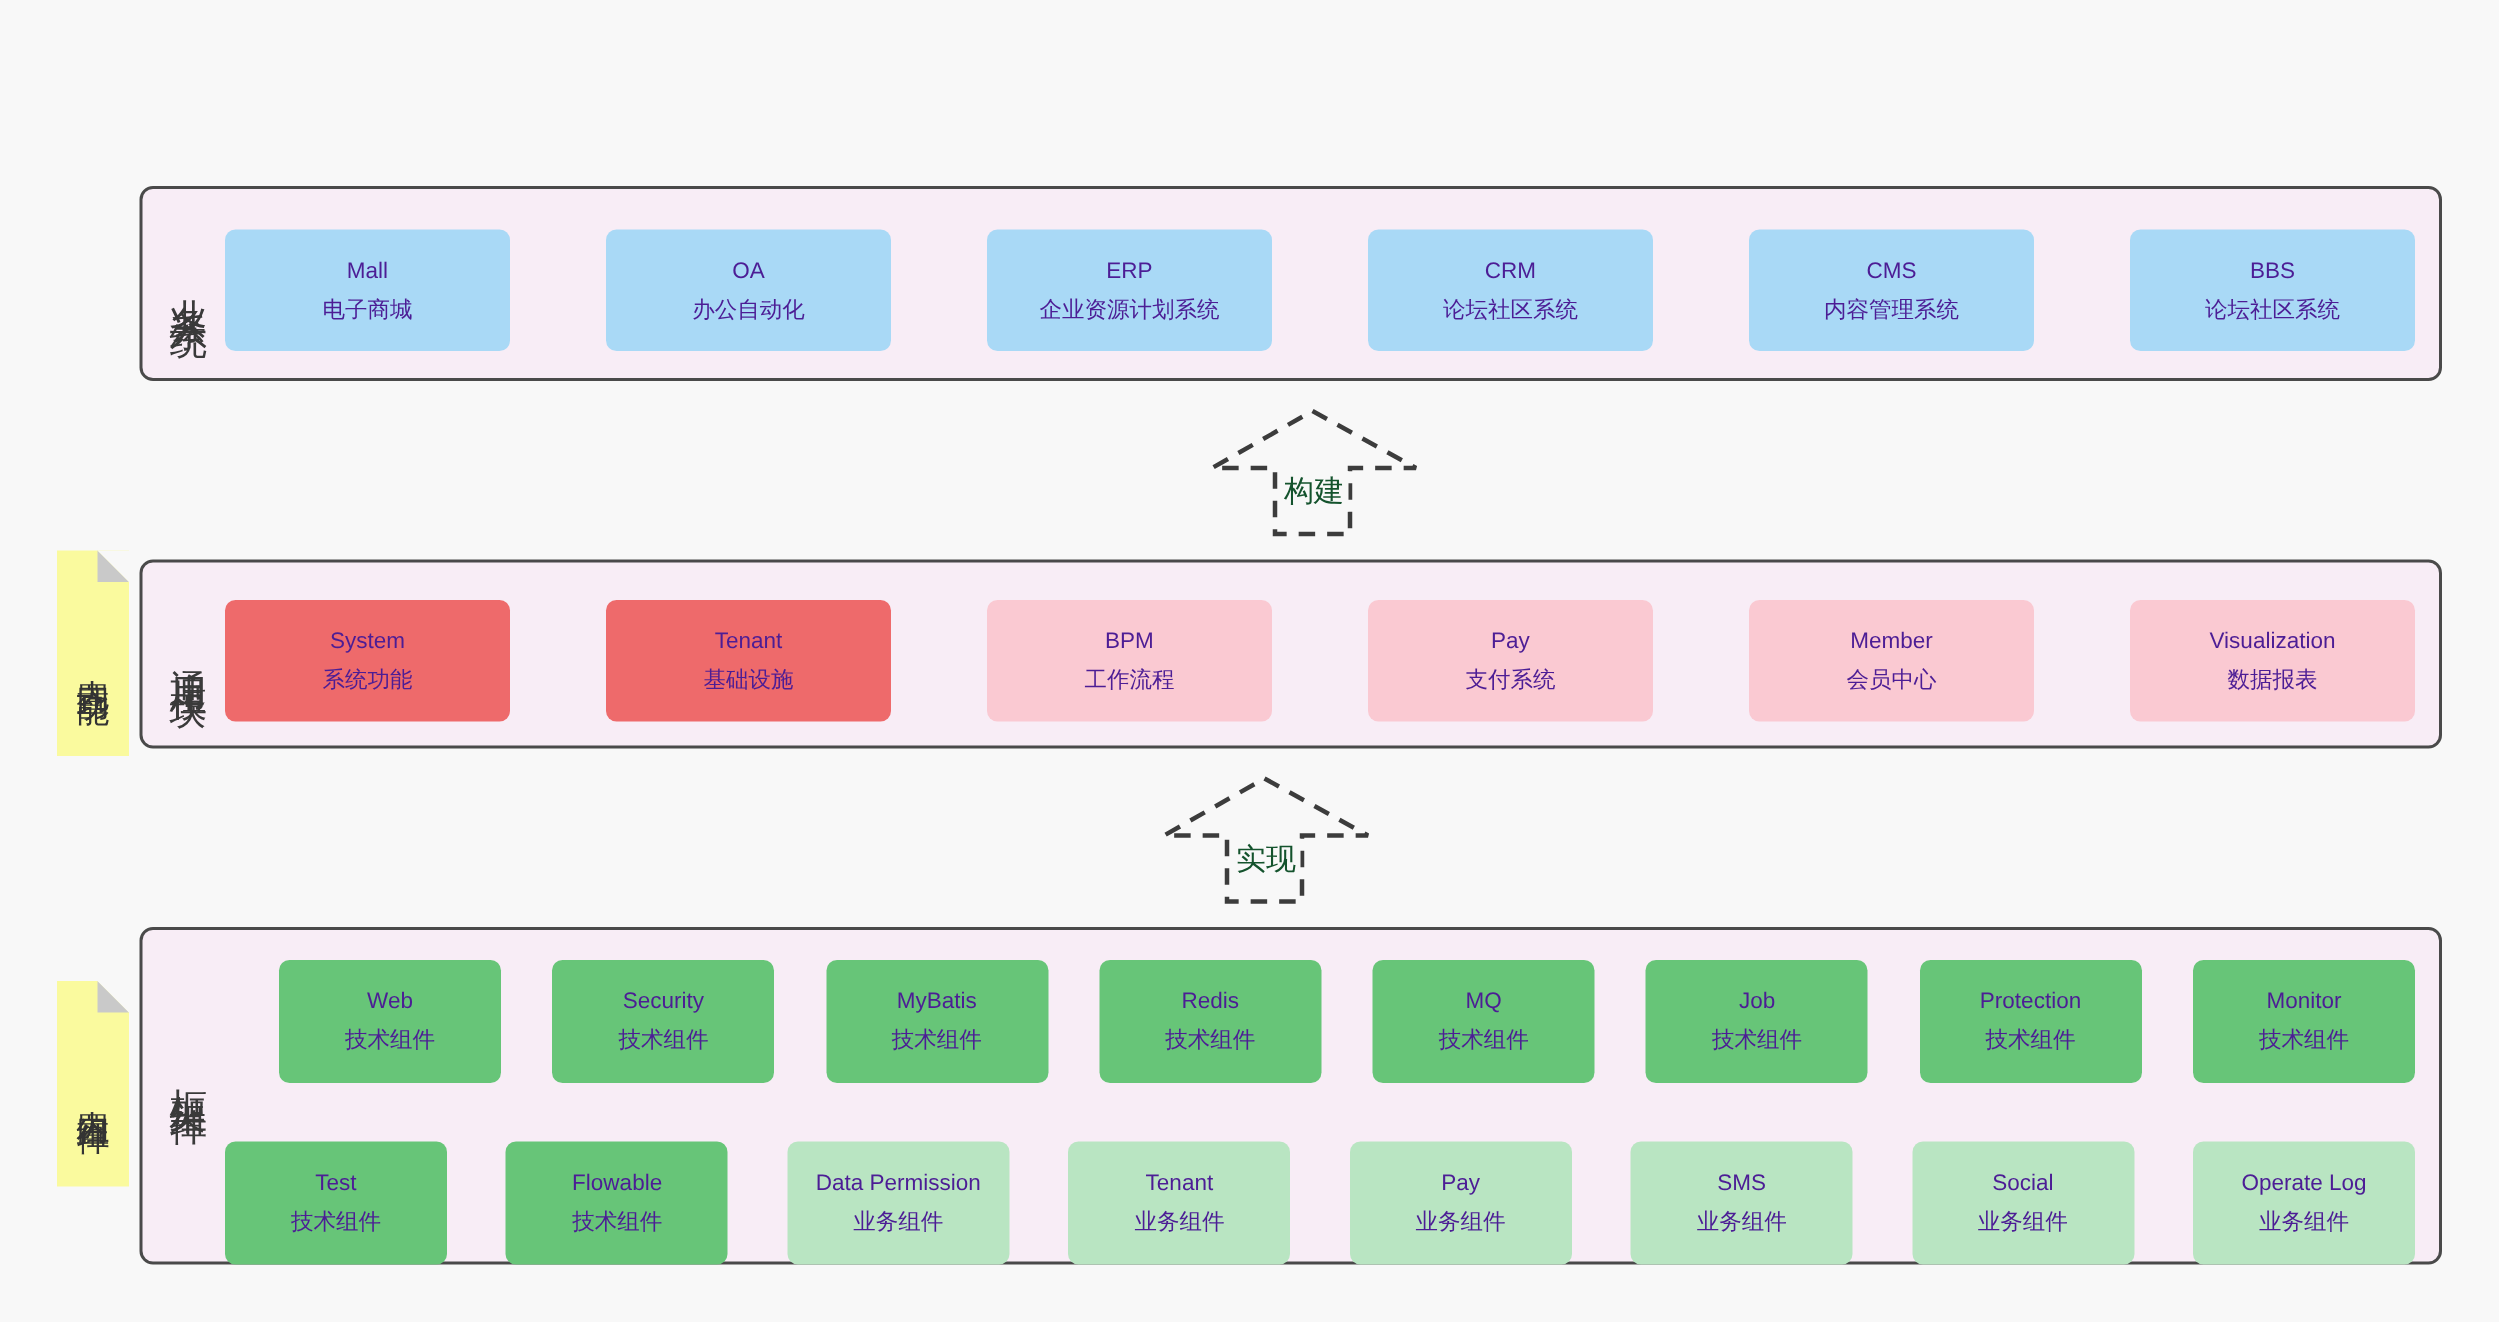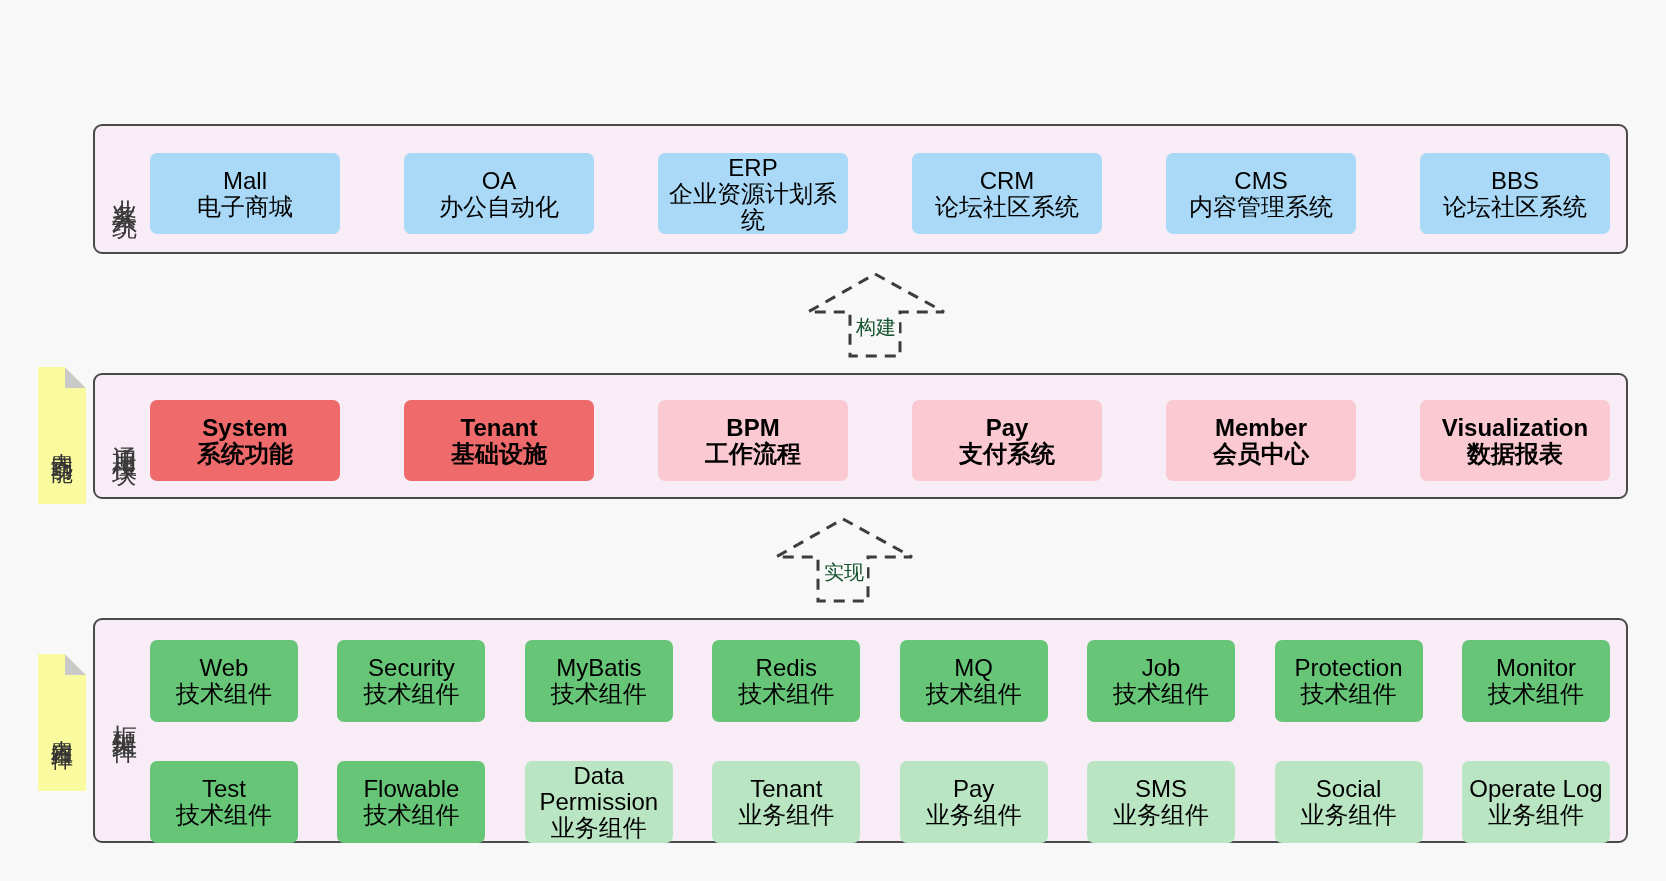--- a/index.html
+++ b/index.html
@@ -23,28 +23,28 @@
     writing-mode:vertical-rl;text-orientation:upright;
     font-size:25px;letter-spacing:5px;color:#3a3a3a;white-space:nowrap;
   }
   #layer-components .side-label{top:43%;}
 
   .boxes-row{
     position:absolute;left:55px;right:16px;
     display:flex;justify-content:space-between;
   }
   #layer-business .boxes-row{top:27px;}
-  #layer-modules .boxes-row{top:25px;font-weight:bold;}
-  #layer-components .row1{top:20px;}
+  #layer-modules .boxes-row{top:25px;}
+  #layer-components .row1{top:20px;margin-left:36px;}
   #layer-components .row2{top:125px;margin-top:16px;}
 
   .box{
     border-radius:7px;box-sizing:border-box;padding:4px 6px;
     display:flex;flex-direction:column;justify-content:center;align-items:center;
-    text-align:center;font-size:24px;line-height:26px;color:#000000;
+    text-align:center;font-size:15px;line-height:26px;color:#4c1d95;
   }
   .box-l{width:190px;height:81px;}   
   .box-s{width:148px;height:82px;}   
   .c-blue  {background:#a9d9f6;}
   .c-red   {background:#ee6a6b;}
   .c-pink  {background:#fac9d2;}
   .c-green {background:#67c578;}
   .c-lgreen{background:#b9e5c2;}
 
   .note{

